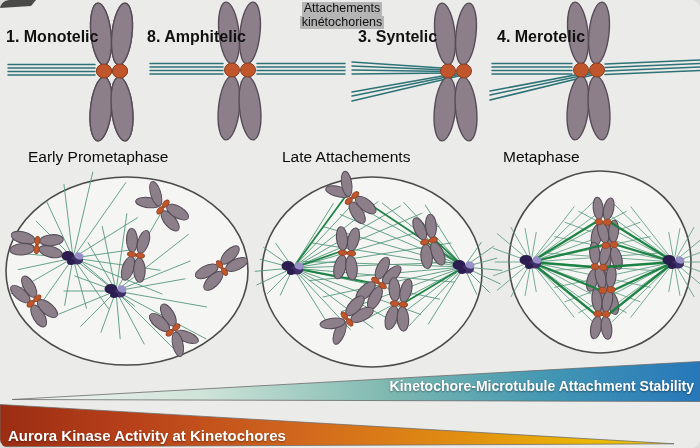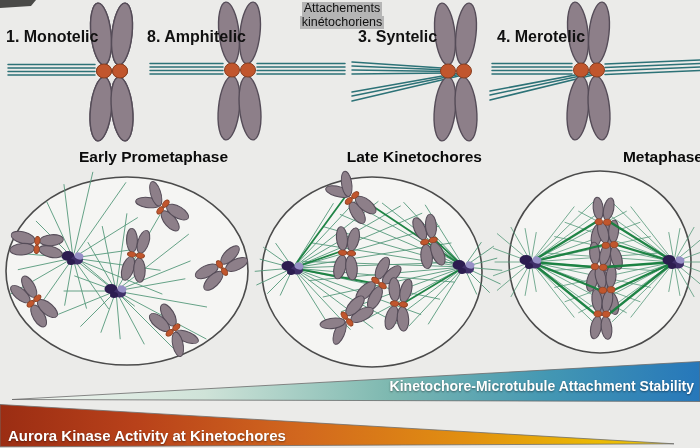--- a/index.html
+++ b/index.html
@@ -1,24 +1,25 @@
 <!DOCTYPE html>
 <html><head>
 <meta charset="utf-8">
 <style>
   html,body{margin:0;padding:0;background:#dcdcda;}
   #stage{
     position:relative;width:700px;height:448px;overflow:hidden;
     background:#ebebe9;
     font-family:"Liberation Sans", sans-serif;
+    border-radius:9px;
   }
   #figure{position:absolute;left:0;top:0;}
   .lbl{position:absolute;white-space:nowrap;}
   .attach-label{font-size:16px;font-weight:bold;color:#111;}
-  .stage-label{font-size:15.5px;font-weight:bold;color:#0a0a0a;text-align:right;width:200px;}
+  .stage-label{font-size:15.5px;font-weight:normal;color:#0a0a0a;text-align:left;width:200px;}
   .title-wrap{position:absolute;left:278px;top:2px;width:128px;display:flex;flex-direction:column;align-items:center;line-height:13.5px;}
   .title-wrap span{font-size:12.5px;color:#101010;background:#b5b5b5;padding:0 2px;}
   .wedge-text{font-weight:bold;color:#ffffff;text-shadow:0 1px 2px rgba(0,0,0,0.45);}
   #stability-text{right:6px;top:378px;font-size:14px;}
   #aurora-text{left:8px;top:427px;font-size:15px;}
 </style>
 </head>
 <body>
 
 <div id="stage">
@@ -467,18 +468,18 @@
     <span>Attachements</span>
     <span>kinétochoriens</span>
   </div>
 
   <div class="lbl attach-label" style="left:6px;top:28px">1. Monotelic</div>
   <div class="lbl attach-label" style="left:147px;top:28px">8. Amphitelic</div>
   <div class="lbl attach-label" style="left:358px;top:28px">3. Syntelic</div>
   <div class="lbl attach-label" style="left:497px;top:28px">4. Merotelic</div>
 
   <div class="lbl stage-label" style="left:28px;top:148px">Early Prometaphase</div>
-  <div class="lbl stage-label" style="left:282px;top:148px">Late Kinetochores</div>
+  <div class="lbl stage-label" style="left:282px;top:148px">Late Attachements</div>
   <div class="lbl stage-label" style="left:503px;top:148px">Metaphase</div>
 
   <div id="aurora-text" class="lbl wedge-text">Aurora Kinase Activity at Kinetochores</div>
   <div id="stability-text" class="lbl wedge-text">Kinetochore-Microtubule Attachment Stability</div>
 </div>
 
 </body></html>

